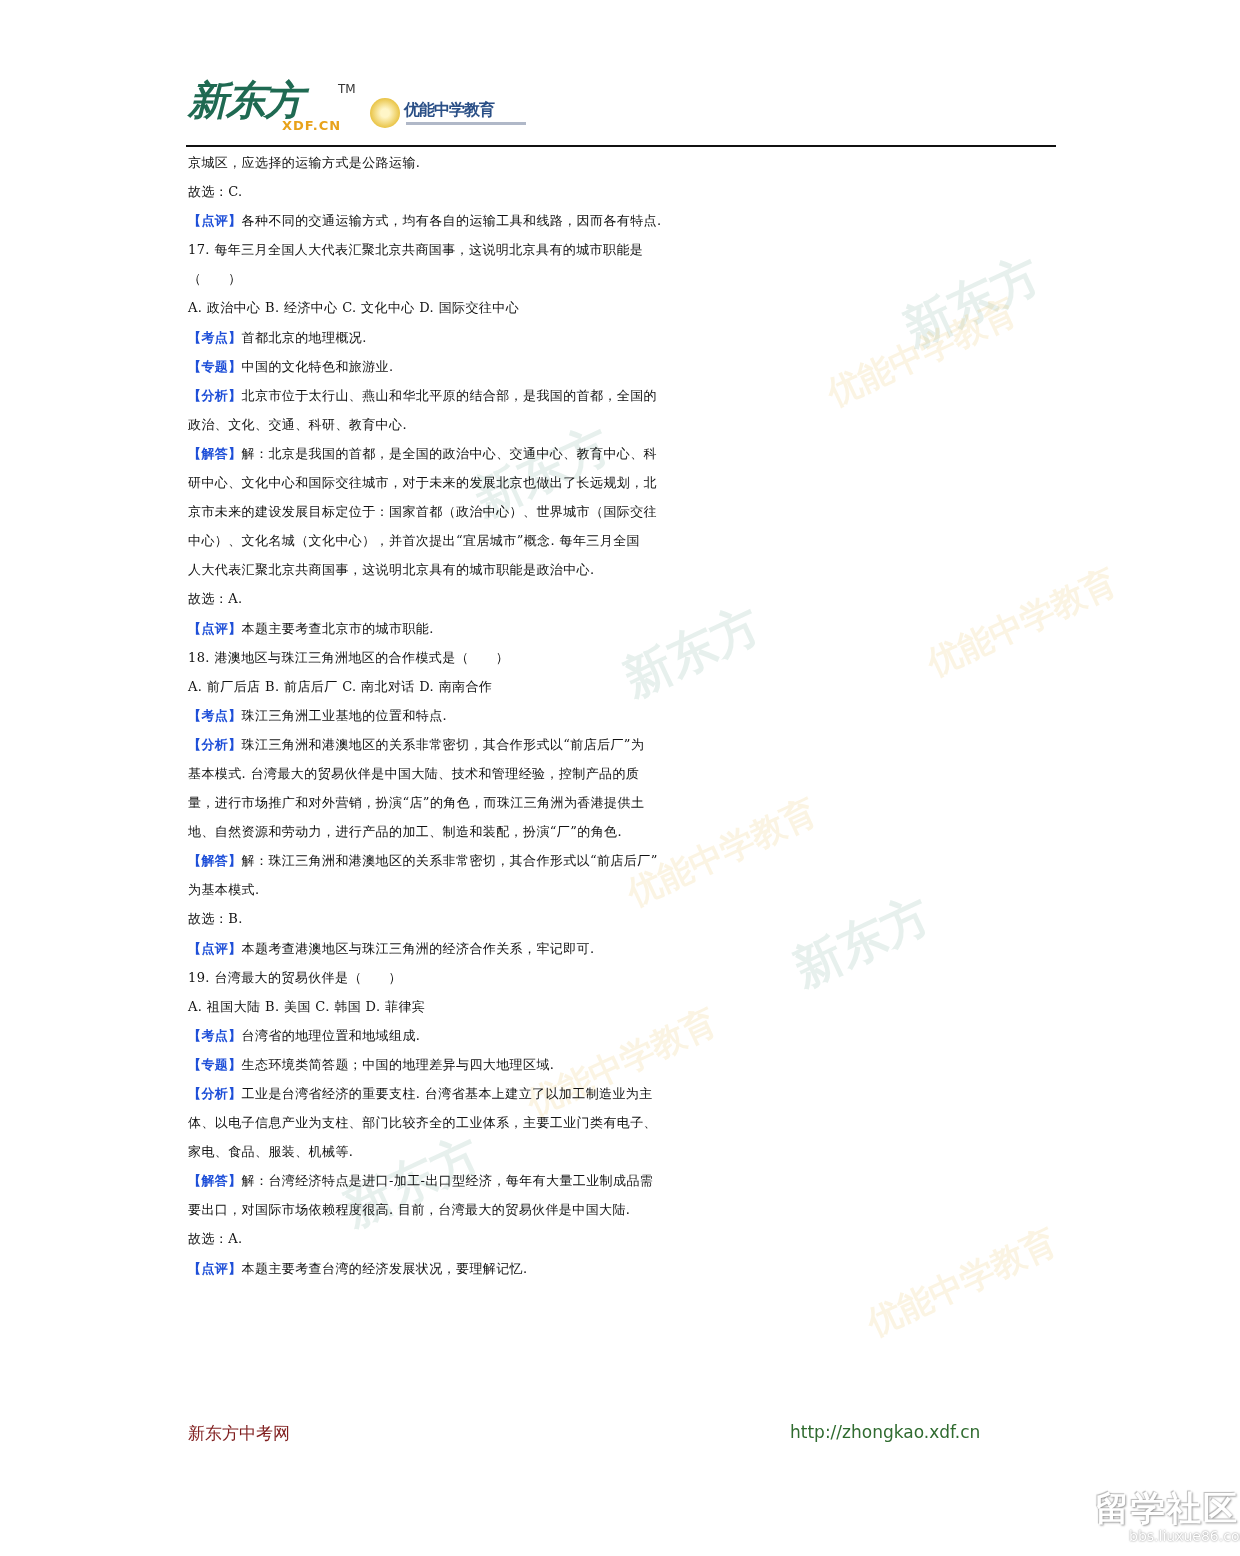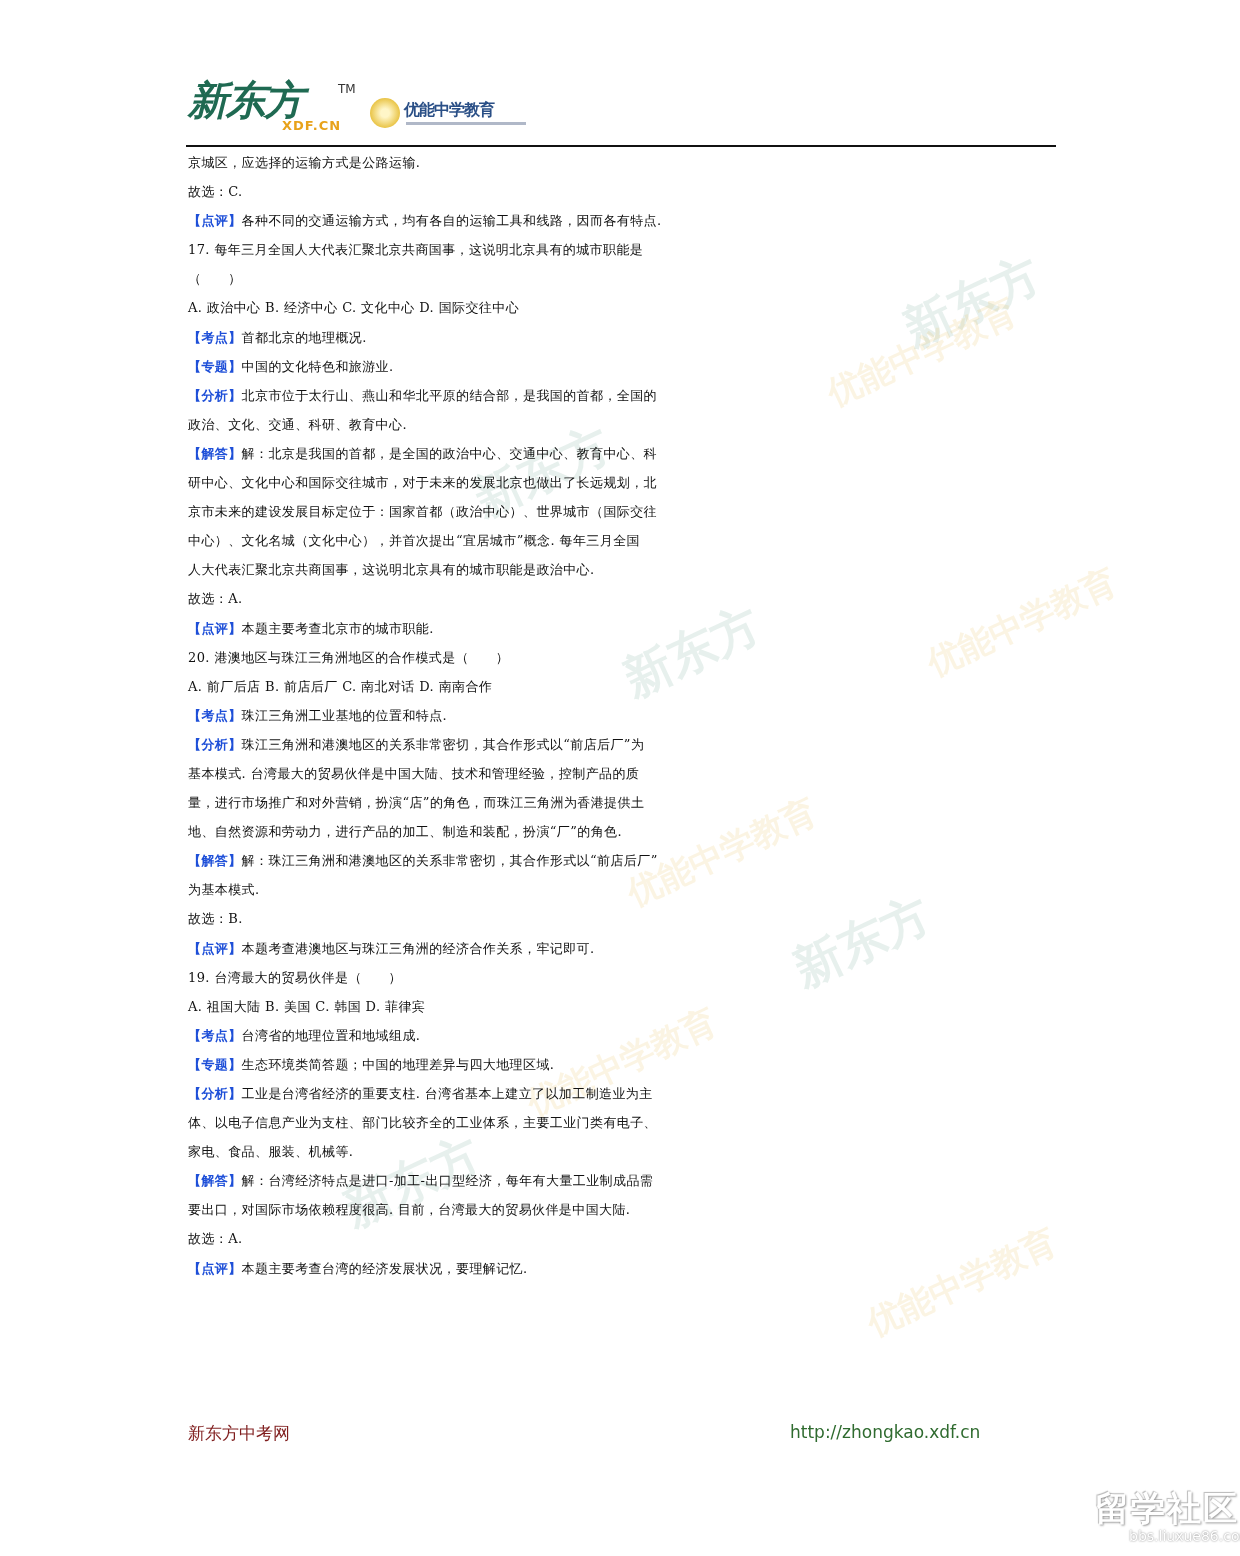--- a/index.html
+++ b/index.html
@@ -75,21 +75,21 @@
     <div class="line"><span class="tag">【专题】</span><span>中国的文化特色和旅游业.</span></div>
     <div class="line"><span class="tag">【分析】</span><span>北京市位于太行山、燕山和华北平原的结合部，是我国的首都，全国的</span></div>
     <div class="line"><span>政治、文化、交通、科研、教育中心.</span></div>
     <div class="line"><span class="tag">【解答】</span><span>解：北京是我国的首都，是全国的政治中心、交通中心、教育中心、科</span></div>
     <div class="line"><span>研中心、文化中心和国际交往城市，对于未来的发展北京也做出了长远规划，北</span></div>
     <div class="line"><span>京市未来的建设发展目标定位于：国家首都（政治中心）、世界城市（国际交往</span></div>
     <div class="line"><span>中心）、文化名城（文化中心），并首次提出“宜居城市”概念. 每年三月全国</span></div>
     <div class="line"><span>人大代表汇聚北京共商国事，这说明北京具有的城市职能是政治中心.</span></div>
     <div class="line"><span>故选：A.</span></div>
     <div class="line"><span class="tag">【点评】</span><span>本题主要考查北京市的城市职能.</span></div>
-    <div class="line"><span>20. 港澳地区与珠江三角洲地区的合作模式是（　　）</span></div>
+    <div class="line"><span>18. 港澳地区与珠江三角洲地区的合作模式是（　　）</span></div>
     <div class="line"><span>A. 前厂后店 B. 前店后厂 C. 南北对话 D. 南南合作</span></div>
     <div class="line"><span class="tag">【考点】</span><span>珠江三角洲工业基地的位置和特点.</span></div>
     <div class="line"><span class="tag">【分析】</span><span>珠江三角洲和港澳地区的关系非常密切，其合作形式以“前店后厂”为</span></div>
     <div class="line"><span>基本模式. 台湾最大的贸易伙伴是中国大陆、技术和管理经验，控制产品的质</span></div>
     <div class="line"><span>量，进行市场推广和对外营销，扮演“店”的角色，而珠江三角洲为香港提供土</span></div>
     <div class="line"><span>地、自然资源和劳动力，进行产品的加工、制造和装配，扮演“厂”的角色.</span></div>
     <div class="line"><span class="tag">【解答】</span><span>解：珠江三角洲和港澳地区的关系非常密切，其合作形式以“前店后厂”</span></div>
     <div class="line"><span>为基本模式.</span></div>
     <div class="line"><span>故选：B.</span></div>
     <div class="line"><span class="tag">【点评】</span><span>本题考查港澳地区与珠江三角洲的经济合作关系，牢记即可.</span></div>

